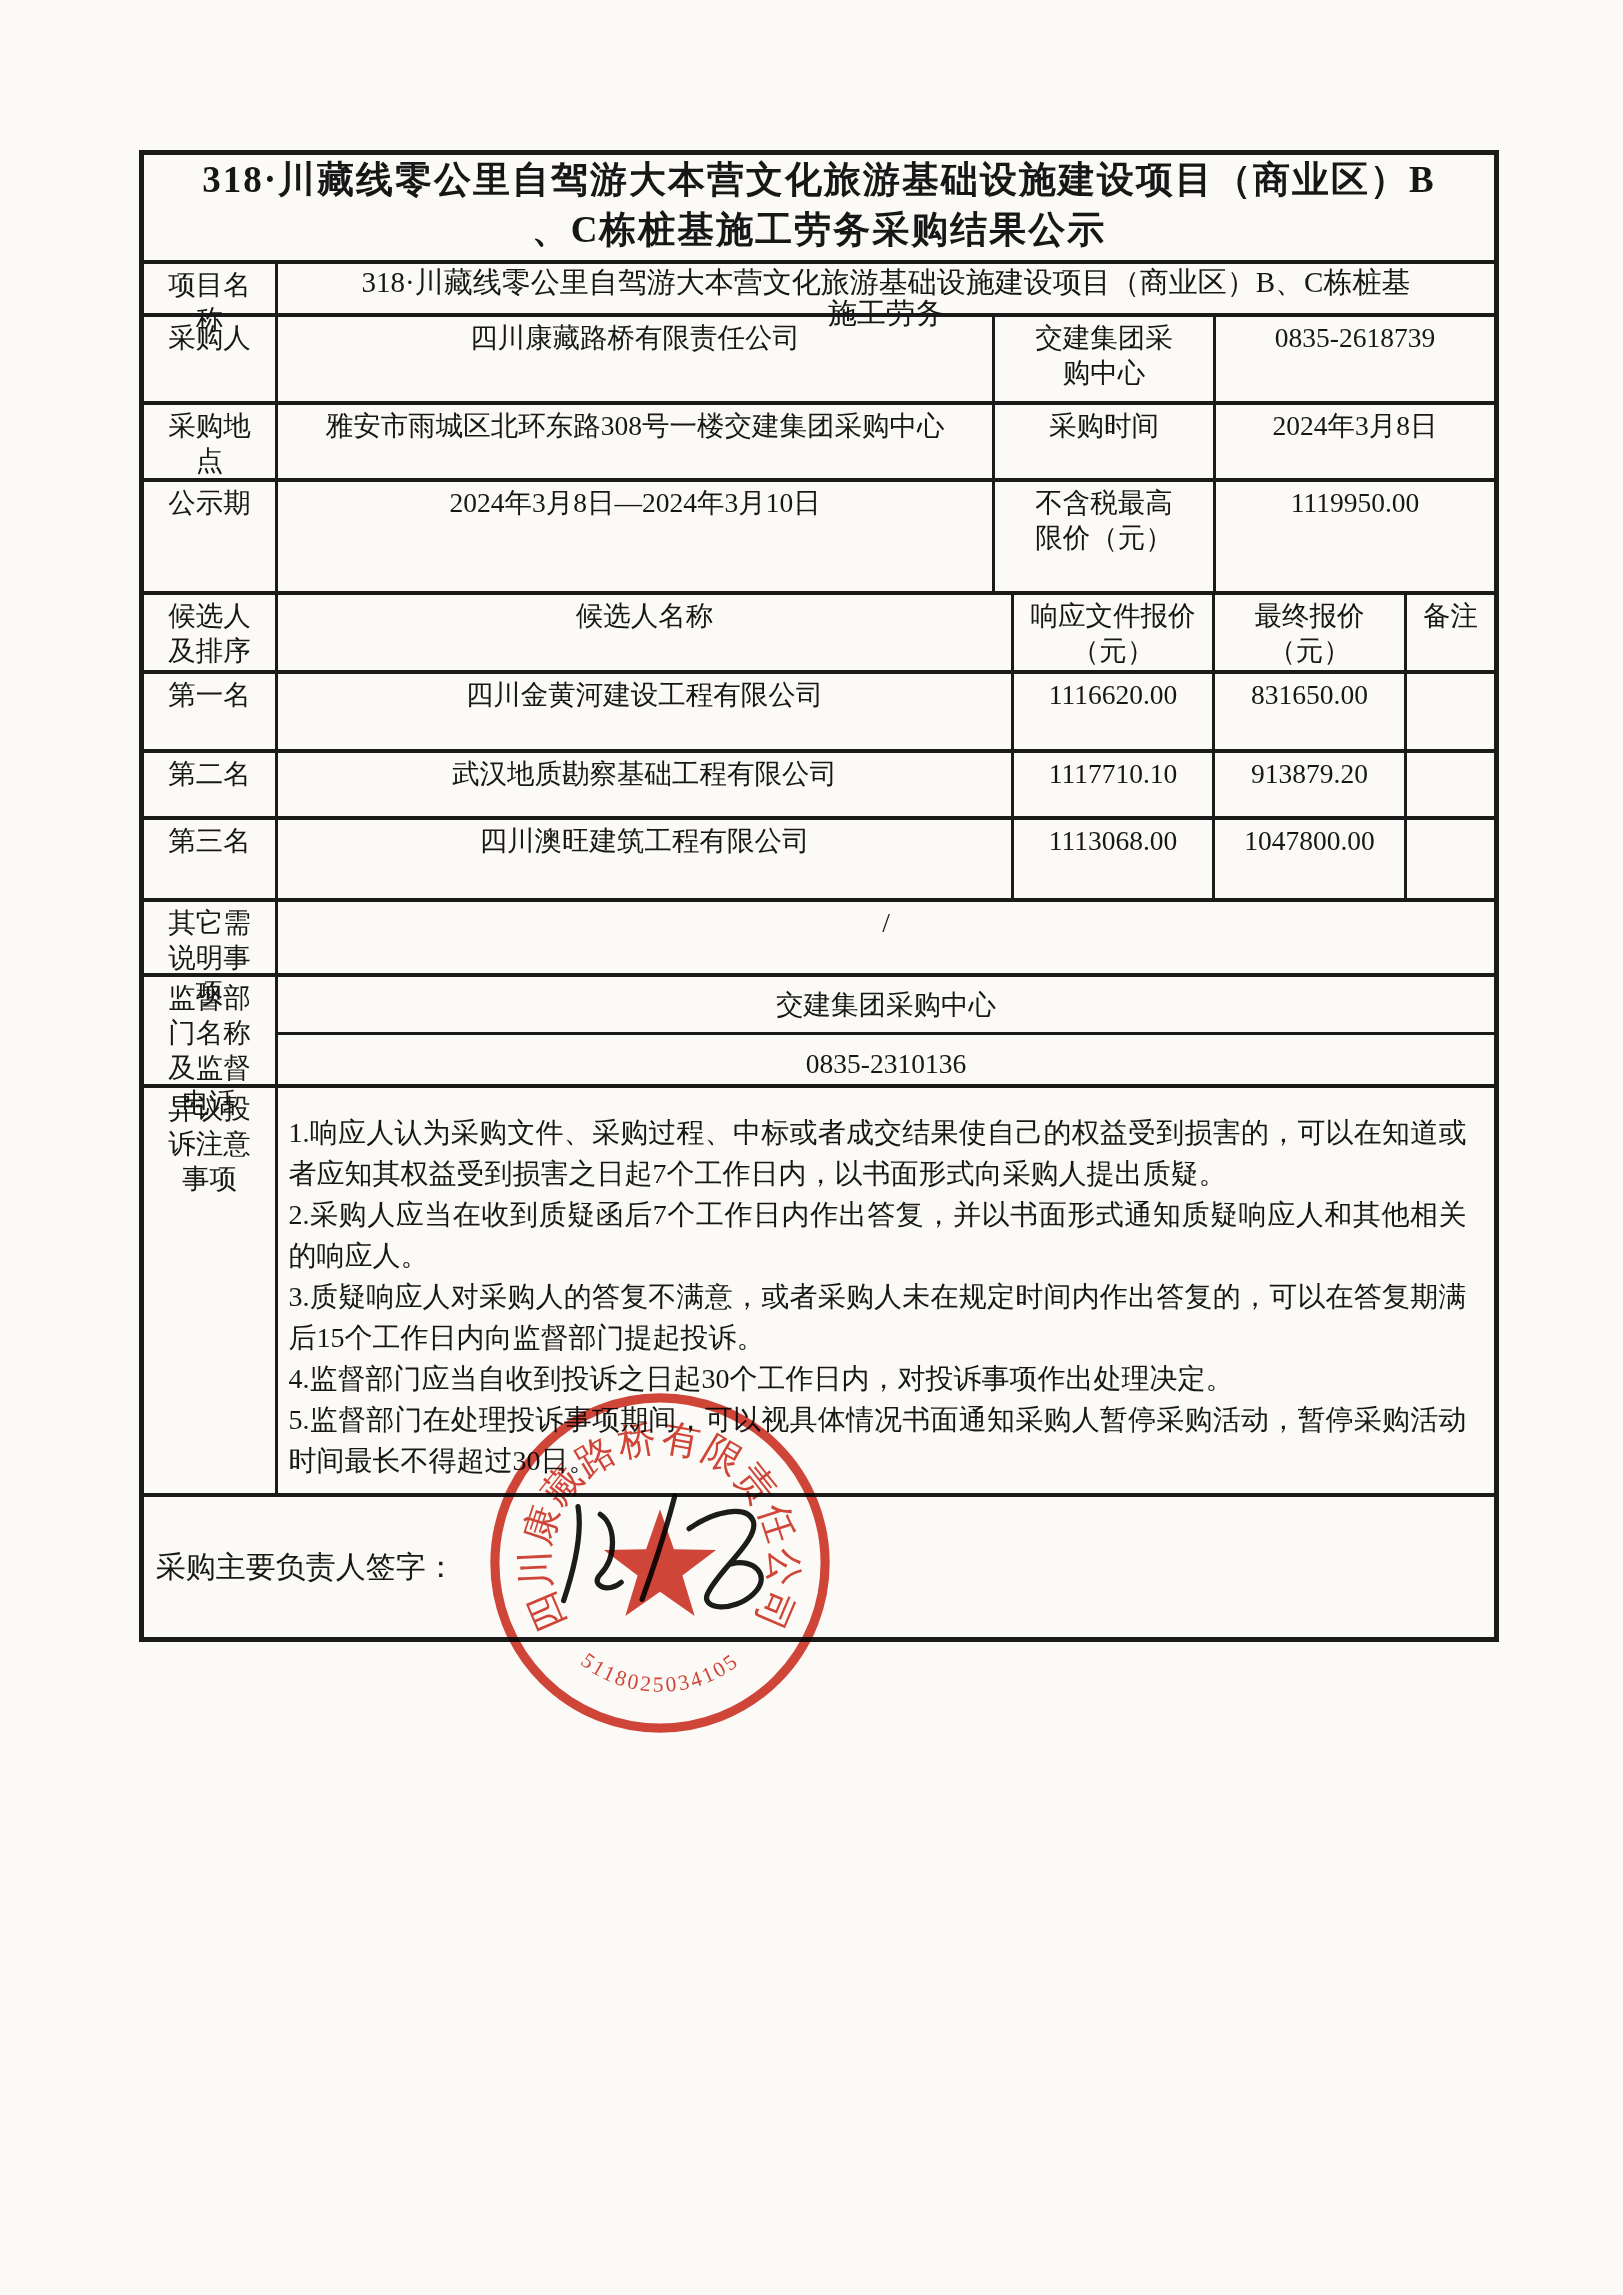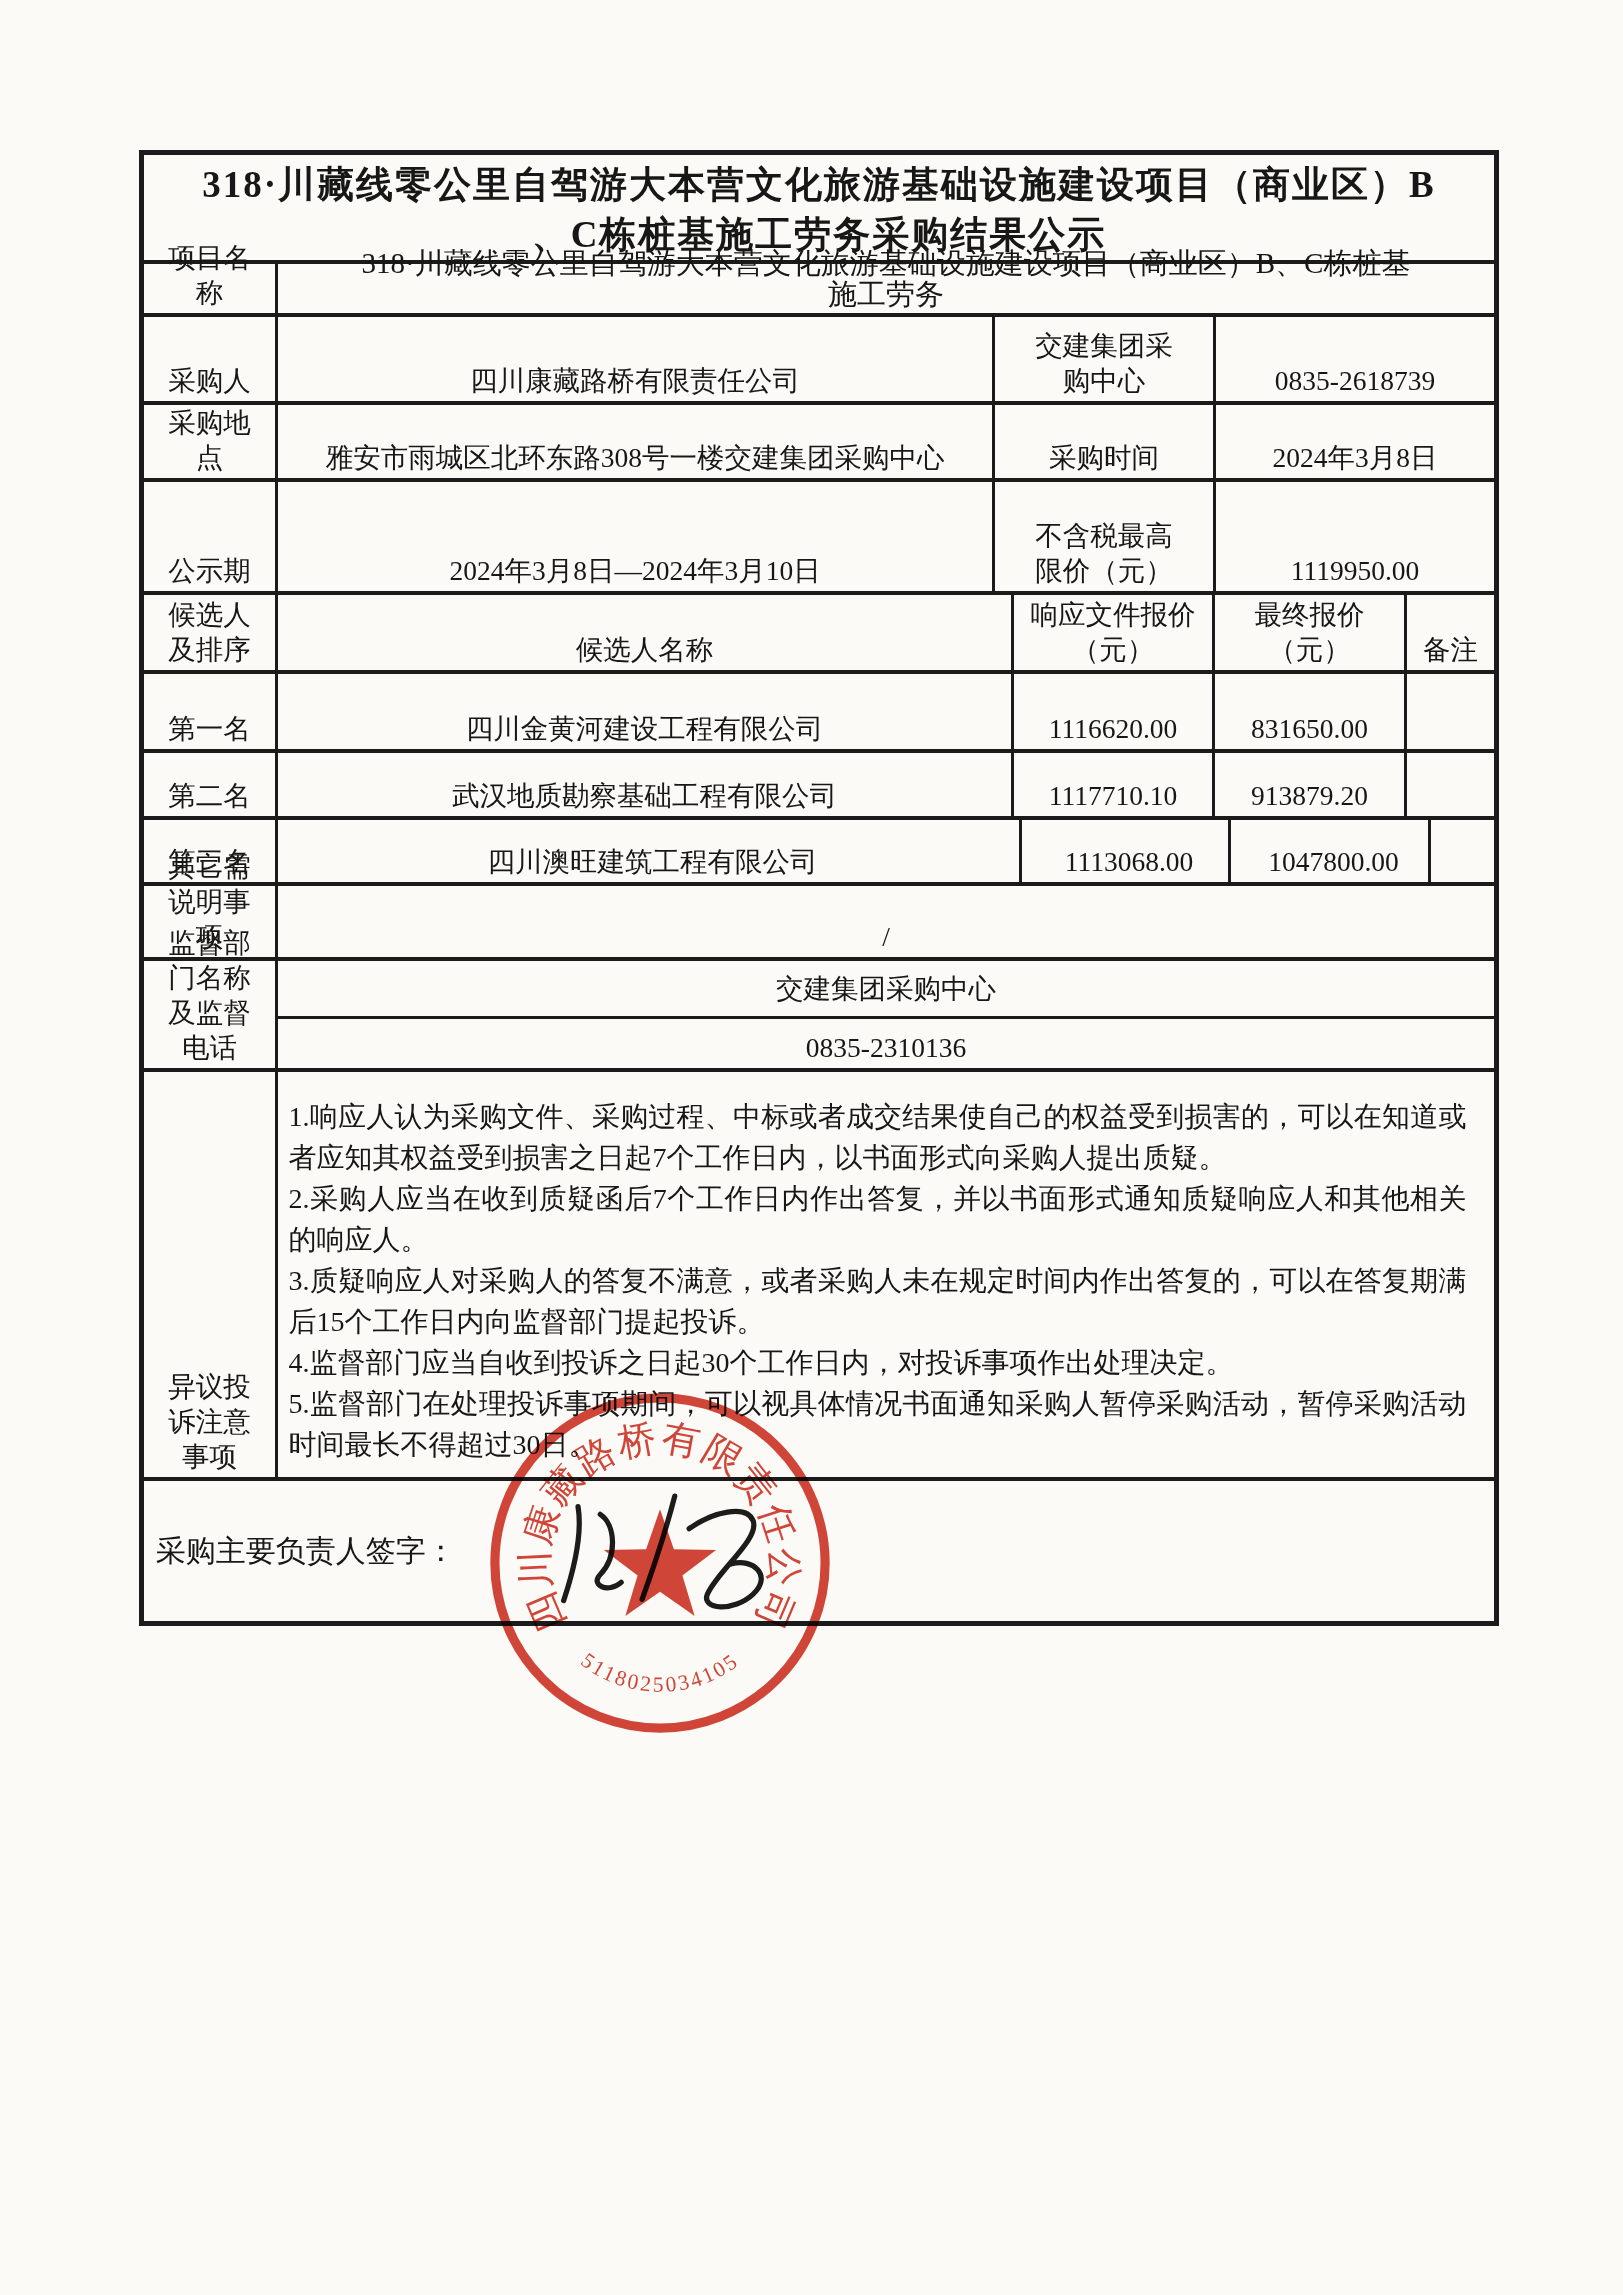--- a/index.html
+++ b/index.html
@@ -10,33 +10,33 @@
     overflow:hidden;
   }
   .doc-table{
     position:absolute;left:139px;top:150px;width:1360px;
     border:5.2px solid #1b1b1b;box-sizing:border-box;background:transparent;
   }
   .row{display:flex;box-sizing:border-box;border-bottom:4.6px solid #1b1b1b;}
   .row:last-child{border-bottom:none;}
   .cell{
     box-sizing:border-box;border-right:3.3px solid #1b1b1b;
-    display:flex;flex-direction:column;align-items:center;justify-content:flex-end;
+    display:flex;flex-direction:column;align-items:center;justify-content:flex-start;
     text-align:center;font-size:27.5px;line-height:1.28;padding:2.6px 6.5px;
   }
   .cell:last-child{border-right:none;}
   .h-title{height:109px;}
   .h-project{height:53px;}
   .h-purchaser{height:88px;}
   .h-location{height:77px;}
   .h-publicity{height:113px;}
   .h-candheader{height:79px;}
   .h-cand1{height:79px;}
   .h-cand2{height:67px;}
-  .h-cand3{height:66px;gap:8px;}
+  .h-cand3{height:82px;}
   .h-other{height:75px;}
   .h-supervision{height:111px;}
   .h-objection{height:409px;}
   .h-signature{height:140px;}
   
   .ca1{width:134px;padding:2.6px 11.8px;}
   .ca2{width:717px;}
   .ca3{width:221px;padding:2.6px 30px;}
   .ca4{flex:1;}
   

